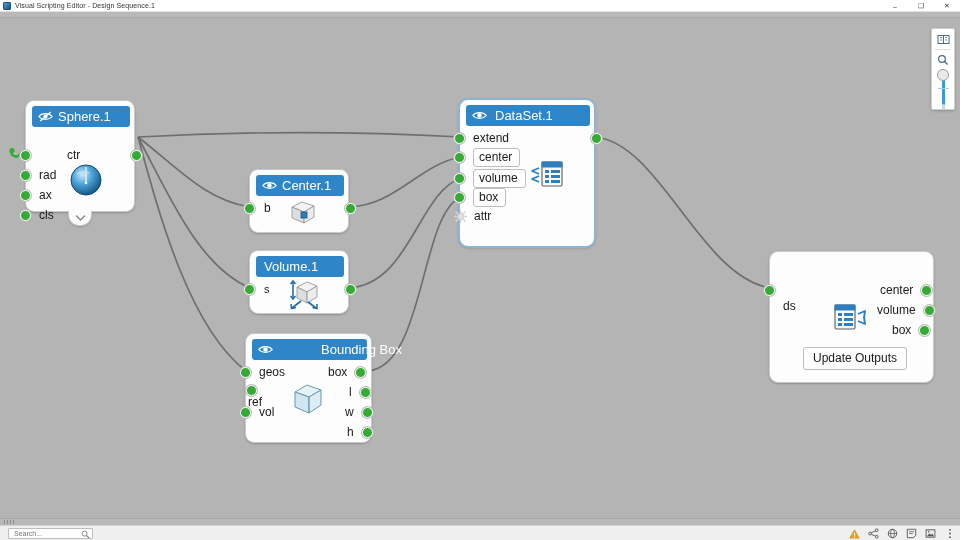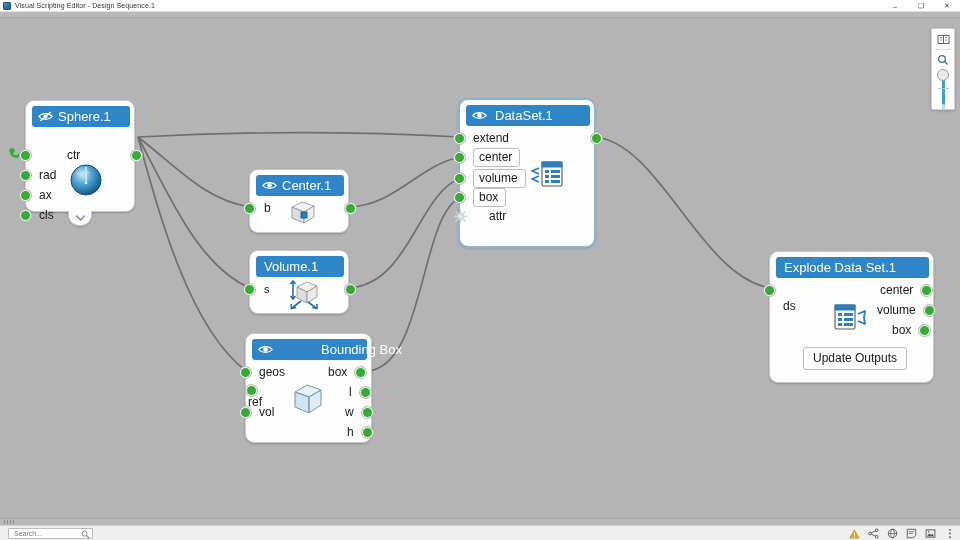--- a/index.html
+++ b/index.html
@@ -375,21 +375,21 @@
           <line x1="7" y1="0.6" x2="7" y2="2.6"></line>
             <line x1="7" y1="11.4" x2="7" y2="13.4"></line>
           <line x1="0.6" y1="7" x2="2.6" y2="7"></line>
             <line x1="11.4" y1="7" x2="13.4" y2="7"></line>
           <line x1="2.3" y1="2.3" x2="3.7" y2="3.7"></line>
             <line x1="10.3" y1="10.3" x2="11.7" y2="11.7"></line>
           <line x1="11.7" y1="2.3" x2="10.3" y2="3.7"></line>
             <line x1="3.7" y1="10.3" x2="2.3" y2="11.7"></line>
         </g>
       </svg>
-      <span class="lbl" style="margin-left:22px;">attr</span>
+      <span class="lbl" style="margin-left:7px;">attr</span>
     </div>
     <div class="port" style="left:131px; top:31px;">
       <div class="dot"></div>
     </div>
     <svg style="position:absolute;left:70px;top:59px;" width="34" height="30" viewBox="0 0 34 30">
       <rect x="12" y="3" width="20" height="24" rx="1.5" fill="#fafafa" stroke="#5a5a5a" stroke-width="1.1"></rect>
       <rect x="12" y="3" width="20" height="5" fill="#2f7fbe" stroke="#2f7fbe"></rect>
       <g fill="#2f7fbe">
         <rect x="15" y="11" width="4" height="3"></rect>
           <rect x="21" y="11" width="9" height="3"></rect>
@@ -397,23 +397,20 @@
           <rect x="21" y="16" width="9" height="3"></rect>
         <rect x="15" y="21" width="4" height="3"></rect>
           <rect x="21" y="21" width="9" height="3"></rect>
       </g>
       <path d="M9 9 L2 12 L9 15" fill="none" stroke="#2f7fbe" stroke-width="1.9" stroke-linejoin="round"></path>
       <path d="M9 17 L2 20 L9 23" fill="none" stroke="#2f7fbe" stroke-width="1.9" stroke-linejoin="round"></path>
     </svg>
   </div>
 
   <div class="node plain" style="left:769px; top:233px; width:165px; height:132px;">
-    <div class="hdr" style="width:153px;">
-      <span class="t">Explode Data Set.1</span>
-    </div>
     <div class="port" style="left:-6px; top:31px;">
       <div class="dot"></div>
       <span class="lbl" style="margin-left:8px;margin-top:31px;">ds</span>
     </div>
     <div class="port" style="left:110px; top:31px;">
       <span class="lbl" style="margin-right:8px;">center</span>
       <div class="dot"></div>
     </div>
     <div class="port" style="left:107px; top:51px;">
       <span class="lbl" style="margin-right:8px;">volume</span>

